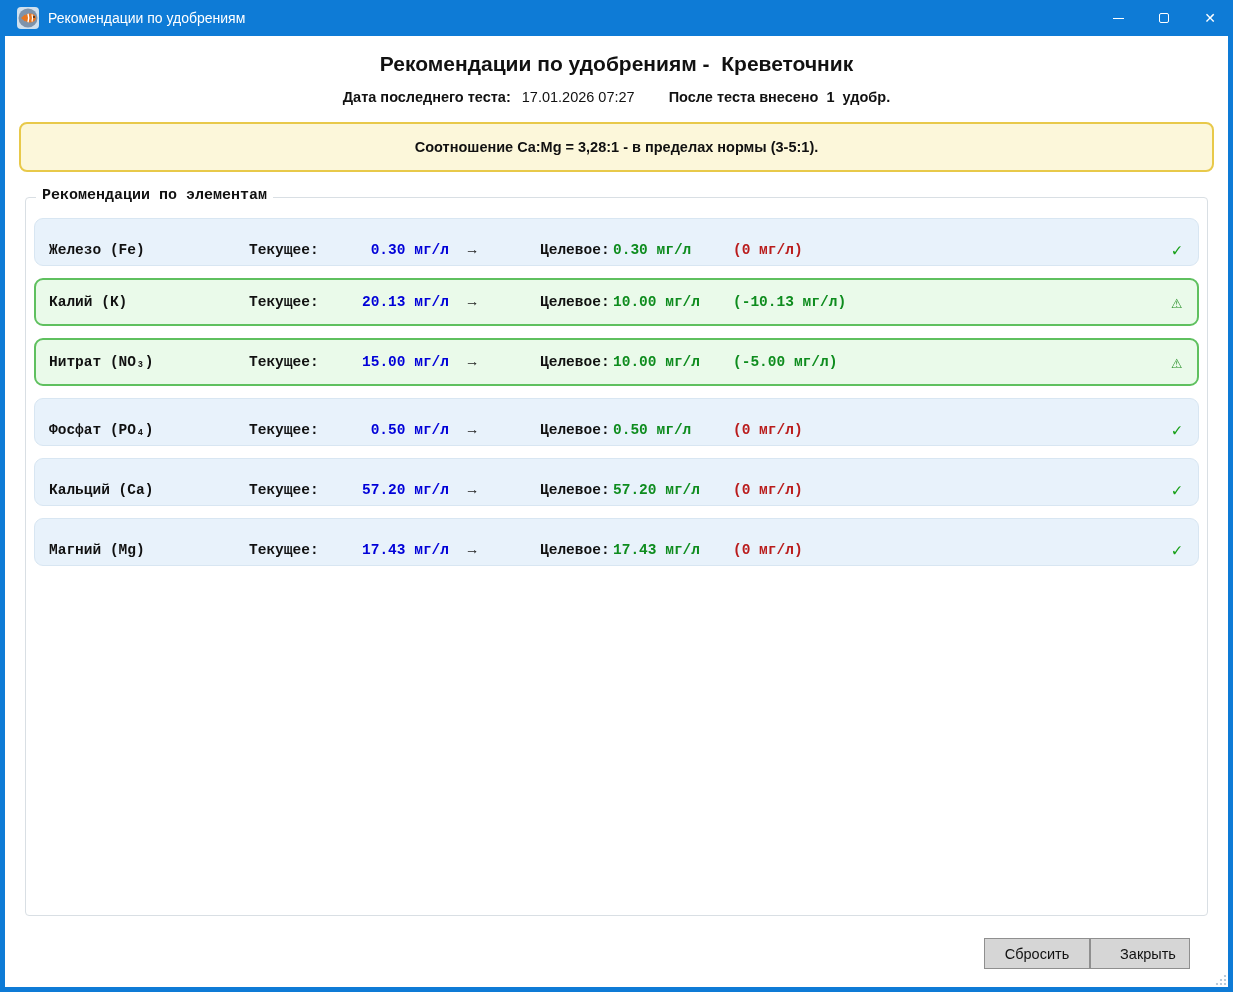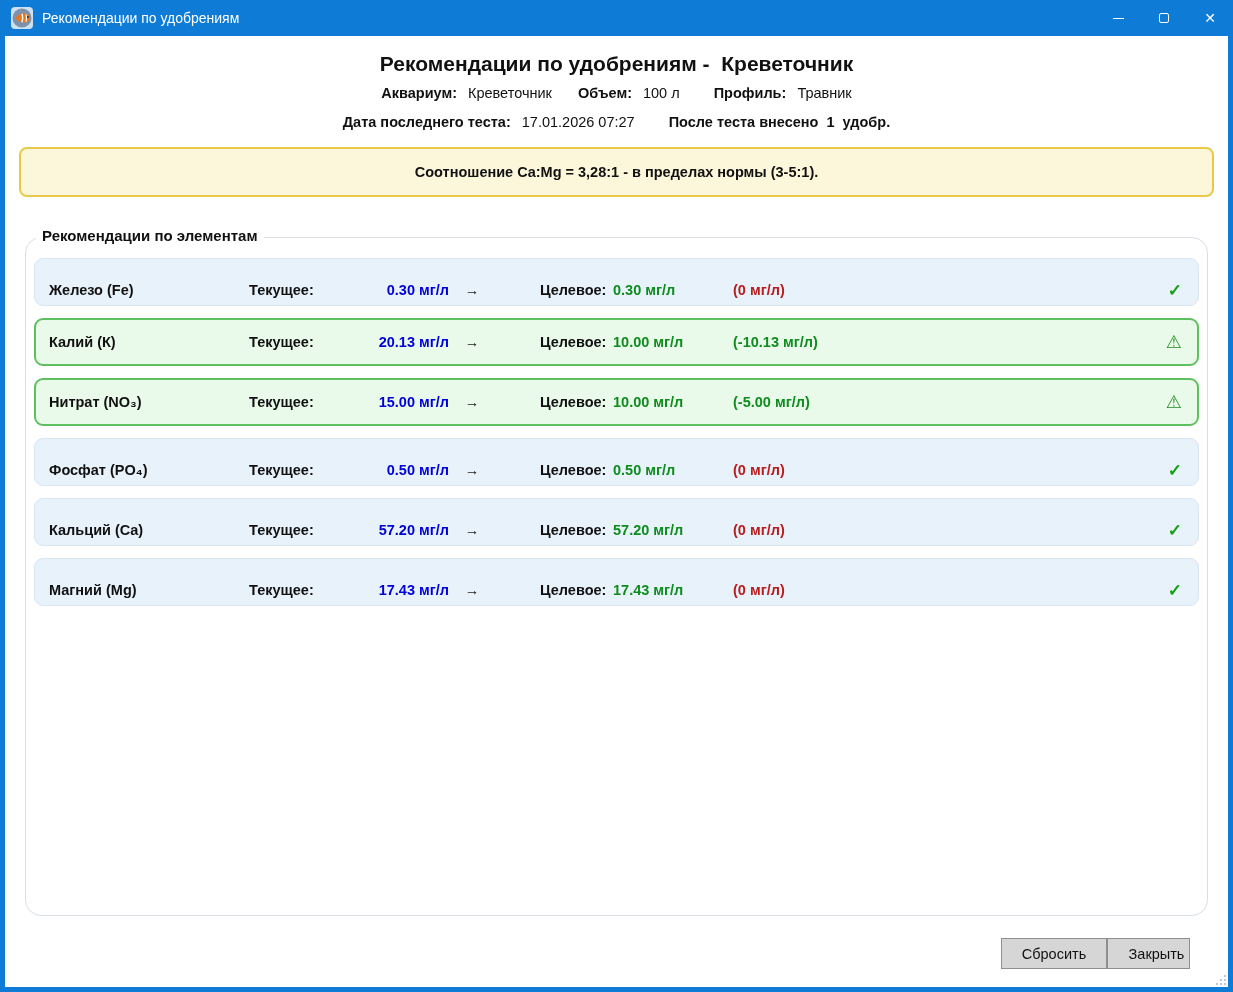--- a/index.html
+++ b/index.html
@@ -17,21 +17,21 @@
     display: flex; flex-direction: column;
     position: relative;
     background: #fff;
   }
   
   .titlebar {
     height: 36px; flex: 0 0 36px;
     background: #0e7bd6;
     display: flex; align-items: center;
     margin: 0 -5px;
-    padding-left: 11px;
+    padding-left: 17px;
     color: #fff;
   }
   .app-icon { width: 22px; height: 22px; margin-right: 9px; flex: 0 0 22px; }
   .titlebar-text { font-size: 14px; white-space: pre; }
   .titlebar-spacer { flex: 1; }
   .tb-btn {
     width: 46px; height: 36px;
     display: flex; align-items: center; justify-content: center;
     color: #fff; font-size: 13px; cursor: default;
   }
@@ -59,26 +59,27 @@
     margin-top: 17px;
     height: 50px;
     border: 2px solid #e8c94a;
     background: #fcf7da;
     border-radius: 8px;
     display: flex; align-items: center; justify-content: center;
     font-size: 14.5px; font-weight: bold;
   }
   
   .groupbox {
-    margin: 40px 6px 22px;
+    margin: 25px 6px 22px;
     border: 1px solid #d9dfe4;
-    border-radius: 16px;
+    border-radius: 4px;
     position: relative;
     flex: 1;
     padding: 20px 8px 8px;
+    font-family: Liberation Mono, monospace;
   }
   .groupbox-label {
     position: absolute; top: -11px; left: 10px;
     background: #fff; padding: 0 6px;
     font-size: 15px; font-weight: bold;
   }
   
   .row {
     height: 48px;
     margin-bottom: 12px;
@@ -117,21 +118,21 @@
     height: 31px;
     font-family: "Liberation Sans", sans-serif;
     font-size: 14.5px;
     color: #111;
     background: #d6d6d6;
     border: 1px solid #8f8f8f;
     cursor: pointer;
   }
   .btn-reset { width: 106px; margin-right: 0; }
   .btn-apply { width: 253px; margin-right: 24px; }
-  .btn-close { width: 83px; padding-left: 16px; }
+  .btn-close { width: 100px; padding-left: 16px; }
   .btn:disabled {
     background: #f4f4f4;
     border-color: #cfcfcf;
     color: #9c9c9c;
     cursor: default;
   }
   .resize-grip {
     position: absolute; right: 1px; bottom: 1px;
     width: 14px; height: 14px;
   }
@@ -161,28 +162,20 @@
     </div>
     <div class="tb-btn">
       <span class="close-glyph">✕</span>
     </div>
   </div>
 
   <div class="content">
 
     <div class="page-title">Рекомендации по удобрениям -  Креветочник</div>
 
-    <div class="info-line">
-      <span class="lbl">Аквариум:</span><span class="gap-s"></span>
-      <span class="val">Креветочник</span><span class="gap-m"></span>
-      <span class="lbl">Объем:</span><span class="gap-s"></span>
-      <span class="val">100 л</span><span class="gap-l"></span>
-      <span class="lbl">Профиль:</span><span class="gap-s"></span>
-      <span class="val">Травник</span>
-    </div>
 
     <div class="info-line info-line2">
       <span class="lbl">Дата последнего теста:</span><span class="gap-s"></span>
       <span class="val">17.01.2026 07:27</span><span class="gap-l"></span>
       <span class="lbl">После теста внесено  1  удобр.</span>
     </div>
 
     <div class="alert">
       <span>Соотношение Ca:Mg = 3,28:1 - в пределах нормы (3-5:1).</span>
     </div>

